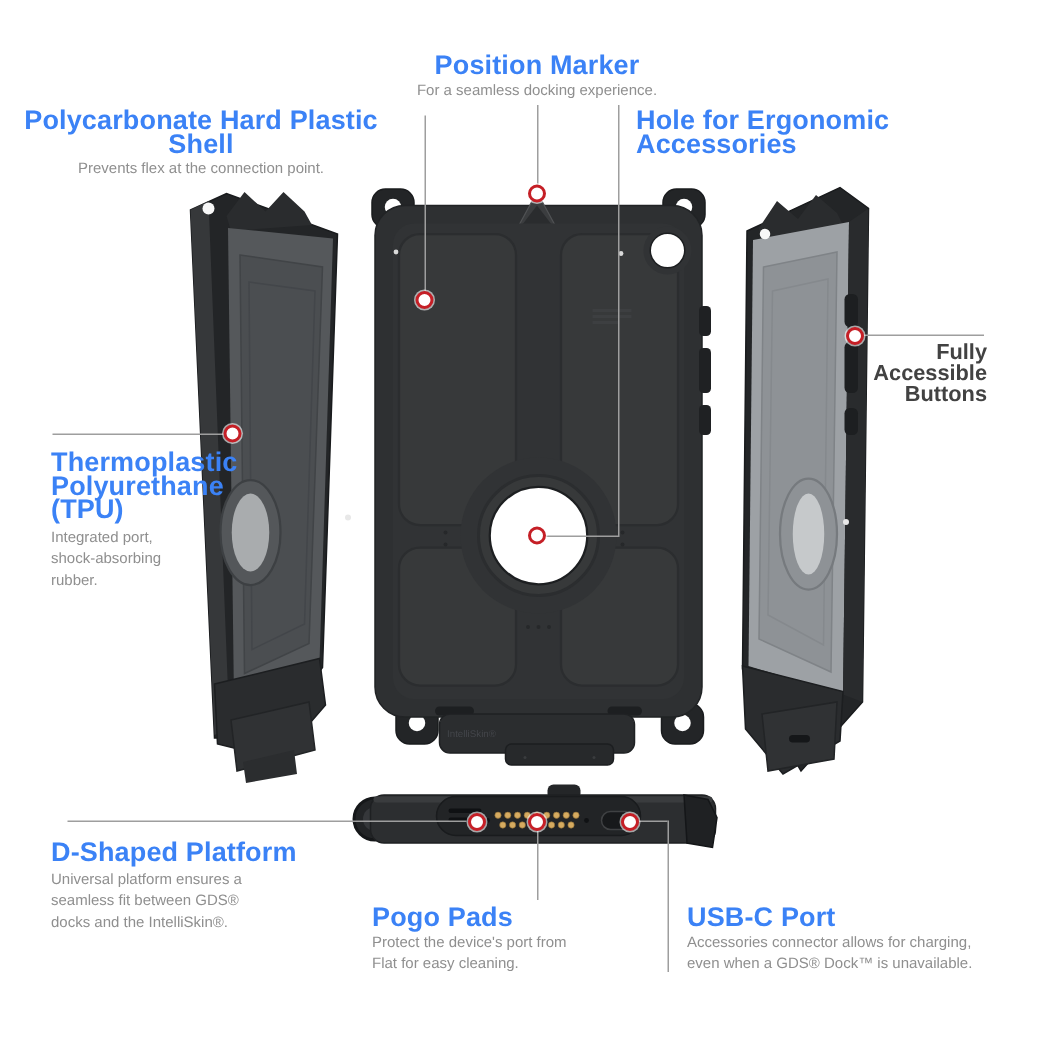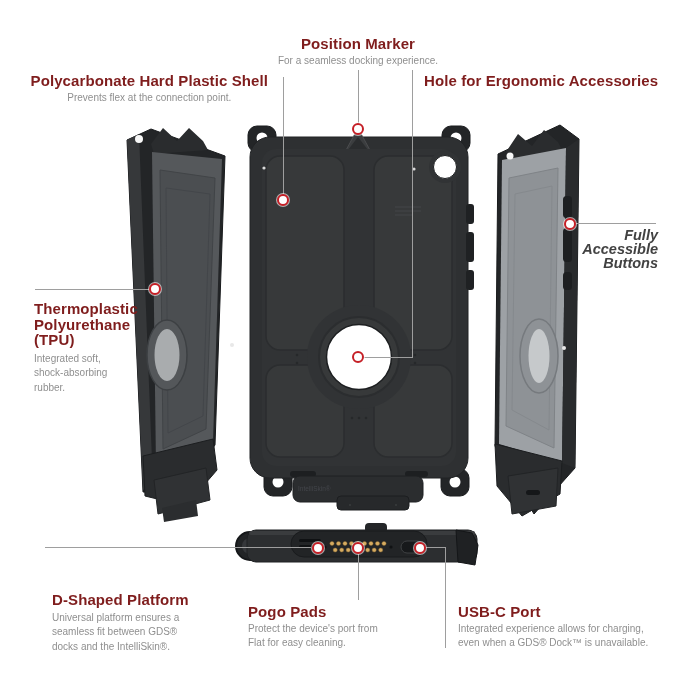--- a/index.html
+++ b/index.html
@@ -3,21 +3,21 @@
 <meta charset="utf-8">
 <style>
   html,body{margin:0;padding:0;background:#fff;}
   .stage{position:relative;width:700px;height:700px;background:#ffffff;overflow:hidden;
          font-family:"Liberation Sans", sans-serif;}
   .view{position:absolute;z-index:1;}
   .line{position:absolute;background:#9e9e9e;z-index:2;}
   .marker{position:absolute;width:8px;height:8px;border:2.5px solid #c51f26;background:#fff;
           border-radius:50%;z-index:3;box-sizing:content-box;box-shadow:0 0 0 1px rgba(255,255,255,.6);}
   .label{position:absolute;z-index:4;}
-  .t-title{font-weight:bold;font-size:15px;color:#7f1d1d;line-height:15.5px;letter-spacing:.1px;}
+  .t-title{font-weight:bold;font-size:18px;color:#3b82f6;line-height:15.5px;letter-spacing:.1px;}
   .t-title-sm{font-weight:bold;font-size:14.5px;color:#424242;line-height:13.8px;}
   .t-desc{font-size:10px;color:#8f8f8f;line-height:14.5px;margin-top:2px;}
 </style>
 </head>
 <body>
 
 <div class="stage">
 
   <svg class="view" style="left:118px;top:118px;" width="122" height="410" viewBox="0 0 122 410">
     <g>
@@ -200,50 +200,50 @@
 
   <div class="label" style="left:424px;top:73px;">
     <div class="t-title">Hole for Ergonomic Accessories</div>
   </div>
 
   <div class="label" style="left:34px;top:301px;">
     <div class="t-title">Thermoplastic</div>
     <div class="t-title">Polyurethane</div>
     <div class="t-title">(TPU)</div>
     <div class="t-desc" style="margin-top:4px;">
-      <div>Integrated soft,</div>
+      <div>Integrated port,</div>
       <div>shock-absorbing</div>
       <div>rubber.</div>
     </div>
   </div>
 
-  <div class="label" style="right:42px;top:229px;text-align:right;font-style:italic;">
+  <div class="label" style="right:42px;top:229px;text-align:right;">
     <div class="t-title-sm">Fully</div>
     <div class="t-title-sm">Accessible</div>
     <div class="t-title-sm">Buttons</div>
   </div>
 
-  <div class="label" style="left:52px;top:561px;margin-top:31px;">
+  <div class="label" style="left:34px;top:561px;">
     <div class="t-title">D-Shaped Platform</div>
     <div class="t-desc" style="margin-top:3px;">
       <div>Universal platform ensures a</div>
       <div>seamless fit between GDS®</div>
       <div>docks and the IntelliSkin®.</div>
     </div>
   </div>
 
   <div class="label" style="left:248px;top:604px;width:220px;text-align:left;">
     <div class="t-title">Pogo Pads</div>
     <div class="t-desc" style="margin-top:2px;">
       <div>Protect the device's port from</div>
       <div>Flat for easy cleaning.</div>
     </div>
   </div>
 
   <div class="label" style="left:458px;top:604px;">
     <div class="t-title">USB-C Port</div>
     <div class="t-desc" style="margin-top:2px;">
-      <div>Integrated experience allows for charging,</div>
+      <div>Accessories connector allows for charging,</div>
       <div>even when a GDS® Dock™ is unavailable.</div>
     </div>
   </div>
 
 </div>
 
 </body></html>

